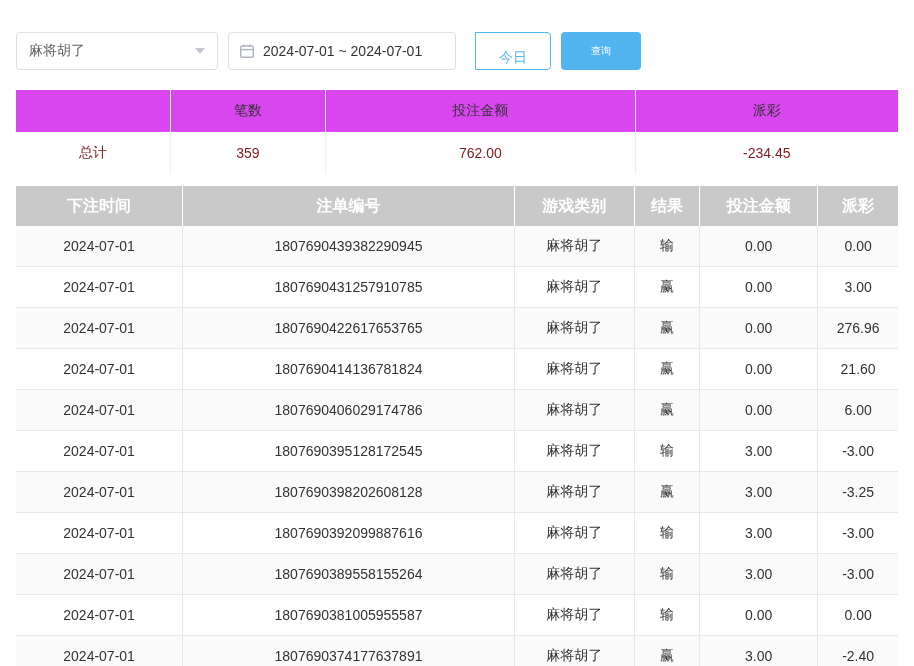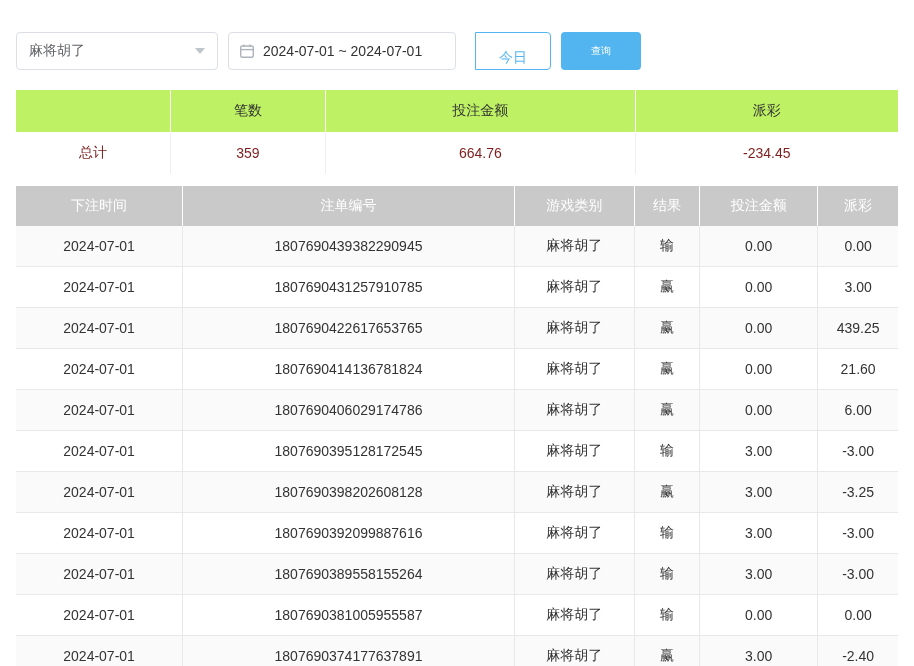--- a/index.html
+++ b/index.html
@@ -44,32 +44,32 @@
   .search-btn {
     margin-left: 10px; width: 80px; height: 38px;
     background: #53b5f0; color: #fff; border: none; border-radius: 4px;
     font-size: 10px; cursor: pointer; font-family: inherit;
   }
 
   
   table { border-collapse: collapse; table-layout: fixed; width: 100%; text-align: center; }
   .summary { margin-top: 20px; }
   .summary th {
-    background: #bef264; height: 40px; font-weight: 400; color: #333;
+    background: #d946ef; height: 40px; font-weight: 400; color: #333;
     border-right: 1px solid #fff; font-size: 14px;
   }
   .summary th:last-child { border-right: none; }
   .summary td { height: 40px; color: #7f1d1d; border-right: 1px solid #efefef; }
   .summary td:last-child { border-right: none; margin-left: 36px; }
 
   
   .records { margin-top: 12px; }
   .records th {
-    background: #c9c9c9; color: #fff; height: 38px; font-weight: 400;
-    border-right: 1px solid #fff; font-size: 14px;
+    background: #c9c9c9; color: #fff; height: 38px; font-weight: 700;
+    border-right: 1px solid #fff; font-size: 16px;
   }
   .records th:last-child { border-right: none; }
   .records td {
     height: 38px; color: #333;
     border-bottom: 1px solid #e8e8e8; border-right: 1px solid #e8e8e8;
   }
   .records td:last-child { border-right: none; }
   .records tbody tr:nth-child(odd) { background: #fafafa; }
   .records tbody tr:nth-child(even) { background: #ffffff; }
 
@@ -118,21 +118,21 @@
         <th></th>
         <th>笔数</th>
         <th>投注金额</th>
         <th>派彩</th>
       </tr>
     </thead>
     <tbody>
       <tr>
         <td>总计</td>
         <td>359</td>
-        <td>664.76</td>
+        <td>762.00</td>
         <td class="neg">-234.45</td>
       </tr>
     </tbody>
   </table>
 
   <table class="records">
     <colgroup>
         <col style="width:18.9%">
         <col style="width:37.6%">
         <col style="width:13.6%">
@@ -166,21 +166,21 @@
           <td>赢</td>
           <td>0.00</td>
           <td>3.00</td>
         </tr>
         <tr>
           <td>2024-07-01</td>
           <td>1807690422617653765</td>
           <td>麻将胡了</td>
           <td>赢</td>
           <td>0.00</td>
-          <td>439.25</td>
+          <td>276.96</td>
         </tr>
         <tr>
           <td>2024-07-01</td>
           <td>1807690414136781824</td>
           <td>麻将胡了</td>
           <td>赢</td>
           <td>0.00</td>
           <td>21.60</td>
         </tr>
         <tr>

